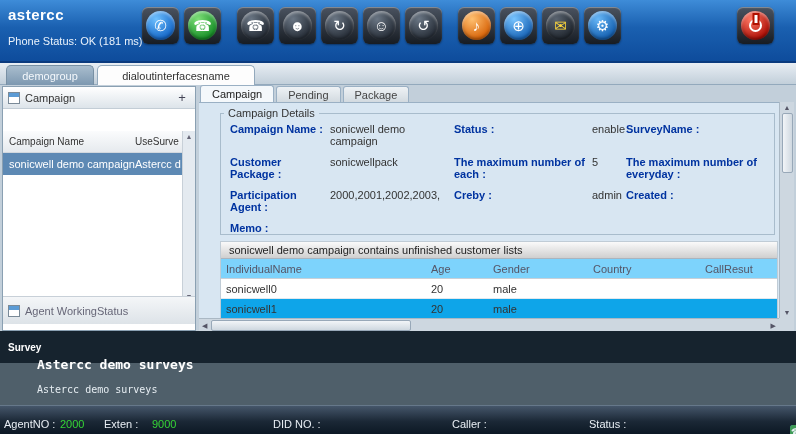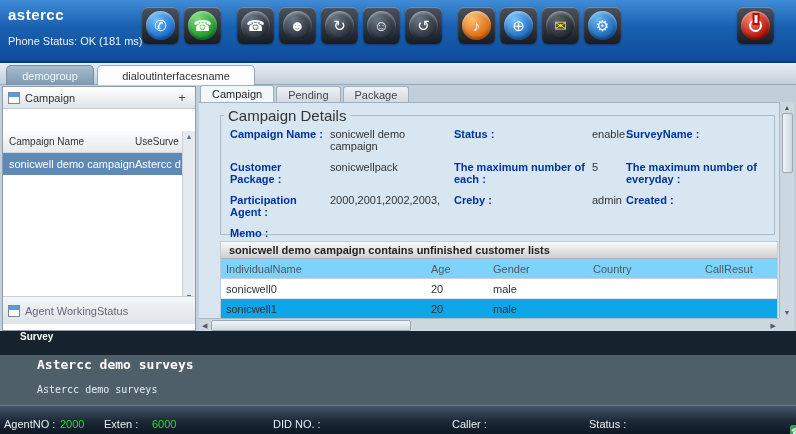--- a/index.html
+++ b/index.html
@@ -109,32 +109,32 @@
   .mtab.active { height:17px; background:#f4f8fb; color:#222; }
 
   .main-content {
     position:absolute; left:199px; top:102px; width:580px; height:216px;
     background:#d8e6f2; border-top:1px solid #9ab0c4;
   }
   fieldset.details {
     position:absolute; left:21px; top:4px; width:550px; height:128px;
     border:1px solid #a8bccc; font-size:11px;
   }
-  fieldset.details legend { font-size:15px; color:#333; padding:0 4px; margin-left:3px; }
+  fieldset.details legend { font-size:11px; color:#333; padding:0 4px; margin-left:3px; }
   .fields {
     display:grid; grid-template-columns:100px 124px 138px 34px 146px 1fr;
     row-gap:9px; padding:4px 2px 0 9px;
   }
   .flabel { color:#0033a0; font-weight:bold; padding-right:6px; }
   .fvalue { color:#333; }
 
   .cust-table { position:absolute; left:21px; top:138px; width:558px; border:1px solid #c0ccd6; background:#fff; }
   .cust-title {
     height:17px; background:linear-gradient(180deg,#fafafa,#cfcfcf);
-    border-bottom:1px solid #aab4be; font-size:11px; font-weight:bold; color:#222;
+    border-bottom:1px solid #aab4be; font-size:11px; font-weight:normal; color:#222;
     display:flex; align-items:center; padding-left:8px;
   }
   .cust-row { display:grid; grid-template-columns:205px 62px 100px 112px 1fr; align-items:center; height:20px; font-size:11px; }
   .cust-row span { padding-left:5px; overflow:hidden; white-space:nowrap; }
   .cust-head { background:#7dd3fc; color:#556; border-bottom:1px solid #c8d0d8; }
   .row-even { background:#ffffff; color:#333; border-bottom:1px solid #e2e8ee; cursor:pointer; }
   .row-odd  { background:#0ea5e9; color:#333; cursor:pointer; }
 
   
   .hscroll {
@@ -147,22 +147,22 @@
     display:flex; flex-direction:column; align-items:center; justify-content:space-between;
   }
   .scroll-arrow { font-size:7px; color:#556; padding:2px 3px; cursor:pointer; line-height:1; }
   .hthumb { width:200px; height:11px; margin-left:1px; background:linear-gradient(180deg,#f2f5f8,#cfd8e0); border:1px solid #98a8b8; border-radius:2px; cursor:grab; }
   .vthumb { width:11px; height:60px; background:linear-gradient(90deg,#f2f5f8,#cfd8e0); border:1px solid #98a8b8; border-radius:2px; cursor:grab; }
   .scroll-corner { position:absolute; left:779px; top:318px; width:15px; height:13px; background:#cdd7e0; }
 
   
   .survey { position:absolute; left:0; top:331px; width:796px; height:74px; background:#4f5f6a; }
   .survey-header {
-    height:24px; background:#16232e; color:#fff; font-size:10px; font-weight:bold;
-    display:flex; align-items:flex-start; padding:0 20px;
+    height:32px; background:#16232e; color:#fff; font-size:10px; font-weight:bold;
+    display:flex; align-items:center; padding:0 8px;
   }
   .survey-title { position:absolute; left:37px; top:26px; color:#fff; font-weight:bold; font-size:13px; font-family:"DejaVu Sans Mono", monospace; }
   .survey-sub   { position:absolute; left:37px; top:53px; color:#e6edf2; font-size:10px; font-family:"DejaVu Sans Mono", monospace; }
 
   
   .statusbar {
     position:absolute; left:0; top:405px; width:796px; height:29px;
     background:linear-gradient(180deg,#45566a 0%,#1b2836 55%,#0c1824 100%);
     border-top:1px solid #66788a;
   }
@@ -364,21 +364,21 @@
     <span>Survey</span>
   </div>
   <div class="survey-title">Astercc demo surveys</div>
   <div class="survey-sub">Astercc demo surveys</div>
 </div>
 
 <div class="statusbar">
   <span class="p-agent-l">AgentNO :</span>
   <span class="p-agent-v sv-green">2000</span>
   <span class="p-exten-l">Exten :</span>
-  <span class="p-exten-v sv-green">6000</span>
+  <span class="p-exten-v sv-green">9000</span>
   <span class="p-did">DID NO. :</span>
   <span class="p-caller">Caller :</span>
   <span class="p-status">Status :</span>
   <div class="sb-icons">
     <span class="sbi sbi-sound">♪</span>
     <span class="sbi sbi-call">☎</span>
   </div>
 </div>
 
 </body></html>

